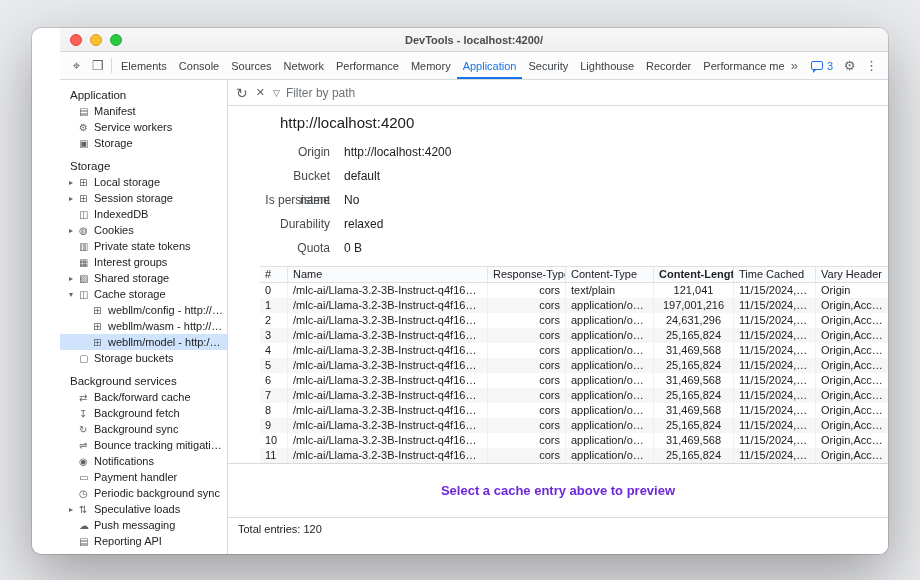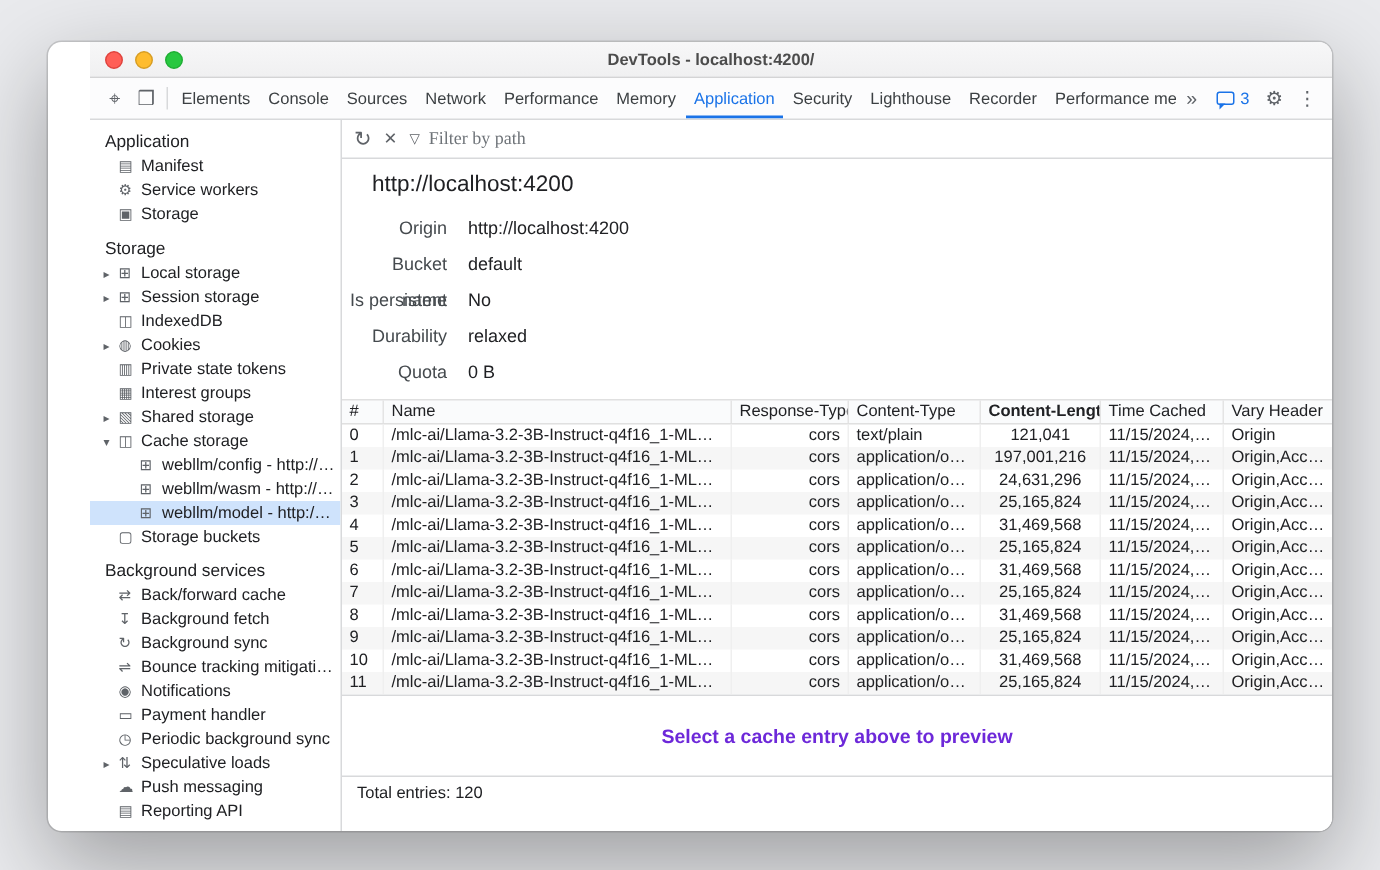--- a/index.html
+++ b/index.html
@@ -64,23 +64,23 @@
   .s-item.indent-2 { padding-left: 23px; }
   .s-item.selected { background: #cfe3fc; }
   
   .main { flex: 1; min-width: 0; display: flex; flex-direction: column; }
   .cache-toolbar { height: 26px; flex: none; display: flex; align-items: center; border-bottom: 1px solid #d8d9db; padding: 0 8px; gap: 8px; }
   .ct-icon { color: #5f6368; cursor: pointer; }
   .ct-refresh { font-size: 14px; }
   .ct-delete { font-size: 11px; }
   .filter-wrap { display: flex; align-items: center; gap: 6px; color: #5f6368; }
   .funnel { font-size: 9px; }
-  .filter-input { border: none; outline: none; background: transparent; width: 220px; font-family: Liberation Serif, serif; font-size: 12px; color: #202124; }
+  .filter-input { border: none; outline: none; background: transparent; width: 220px; font-family: Liberation Sans, sans-serif; font-size: 12px; color: #202124; }
   .filter-input::placeholder { color: #6e7378; }
-  .upper { flex: 1; min-height: 0; display: flex; flex-direction: column; overflow: hidden; }
+  .upper { flex: 1; min-height: 0; display: flex; flex-direction: column; overflow: hidden; margin-left: 32px; }
   .origin-title { flex: none; padding: 7px 0 0 20px; height: 26px; line-height: 20px; font-size: 15px; color: #202124; }
   .meta { flex: none; padding-top: 8px; }
   .meta-row { display: flex; height: 24px; line-height: 24px; font-size: 12px; }
   .meta-label { width: 70px; flex: none; text-align: right; color: #454a4e; }
   .meta-value { margin-left: 14px; color: #202124; white-space: nowrap; }
   
   .grid { flex: 1; min-height: 0; display: flex; flex-direction: column; margin-top: 6px; font-size: 11px; }
   .thead { display: flex; flex: none; height: 17px; line-height: 15px; background: #fafbfc; border-top: 1px solid #e0e0e0; border-bottom: 1px solid #e0e0e0; color: #202124; }
   .th { padding: 0 5px; border-right: 1px solid #e4e4e4; white-space: nowrap; overflow: hidden; cursor: pointer; }
   .thead .th:nth-of-type(1) { width: 28px; }

